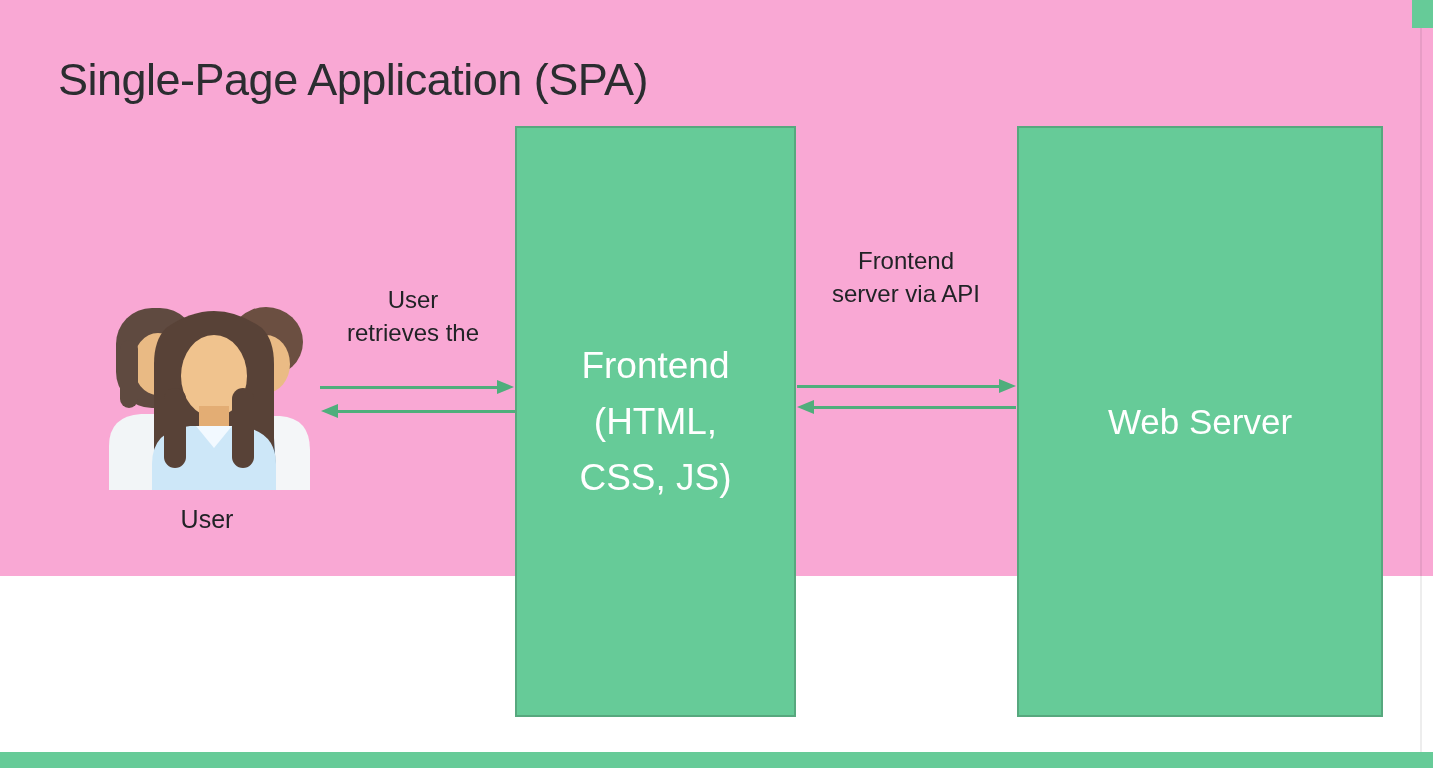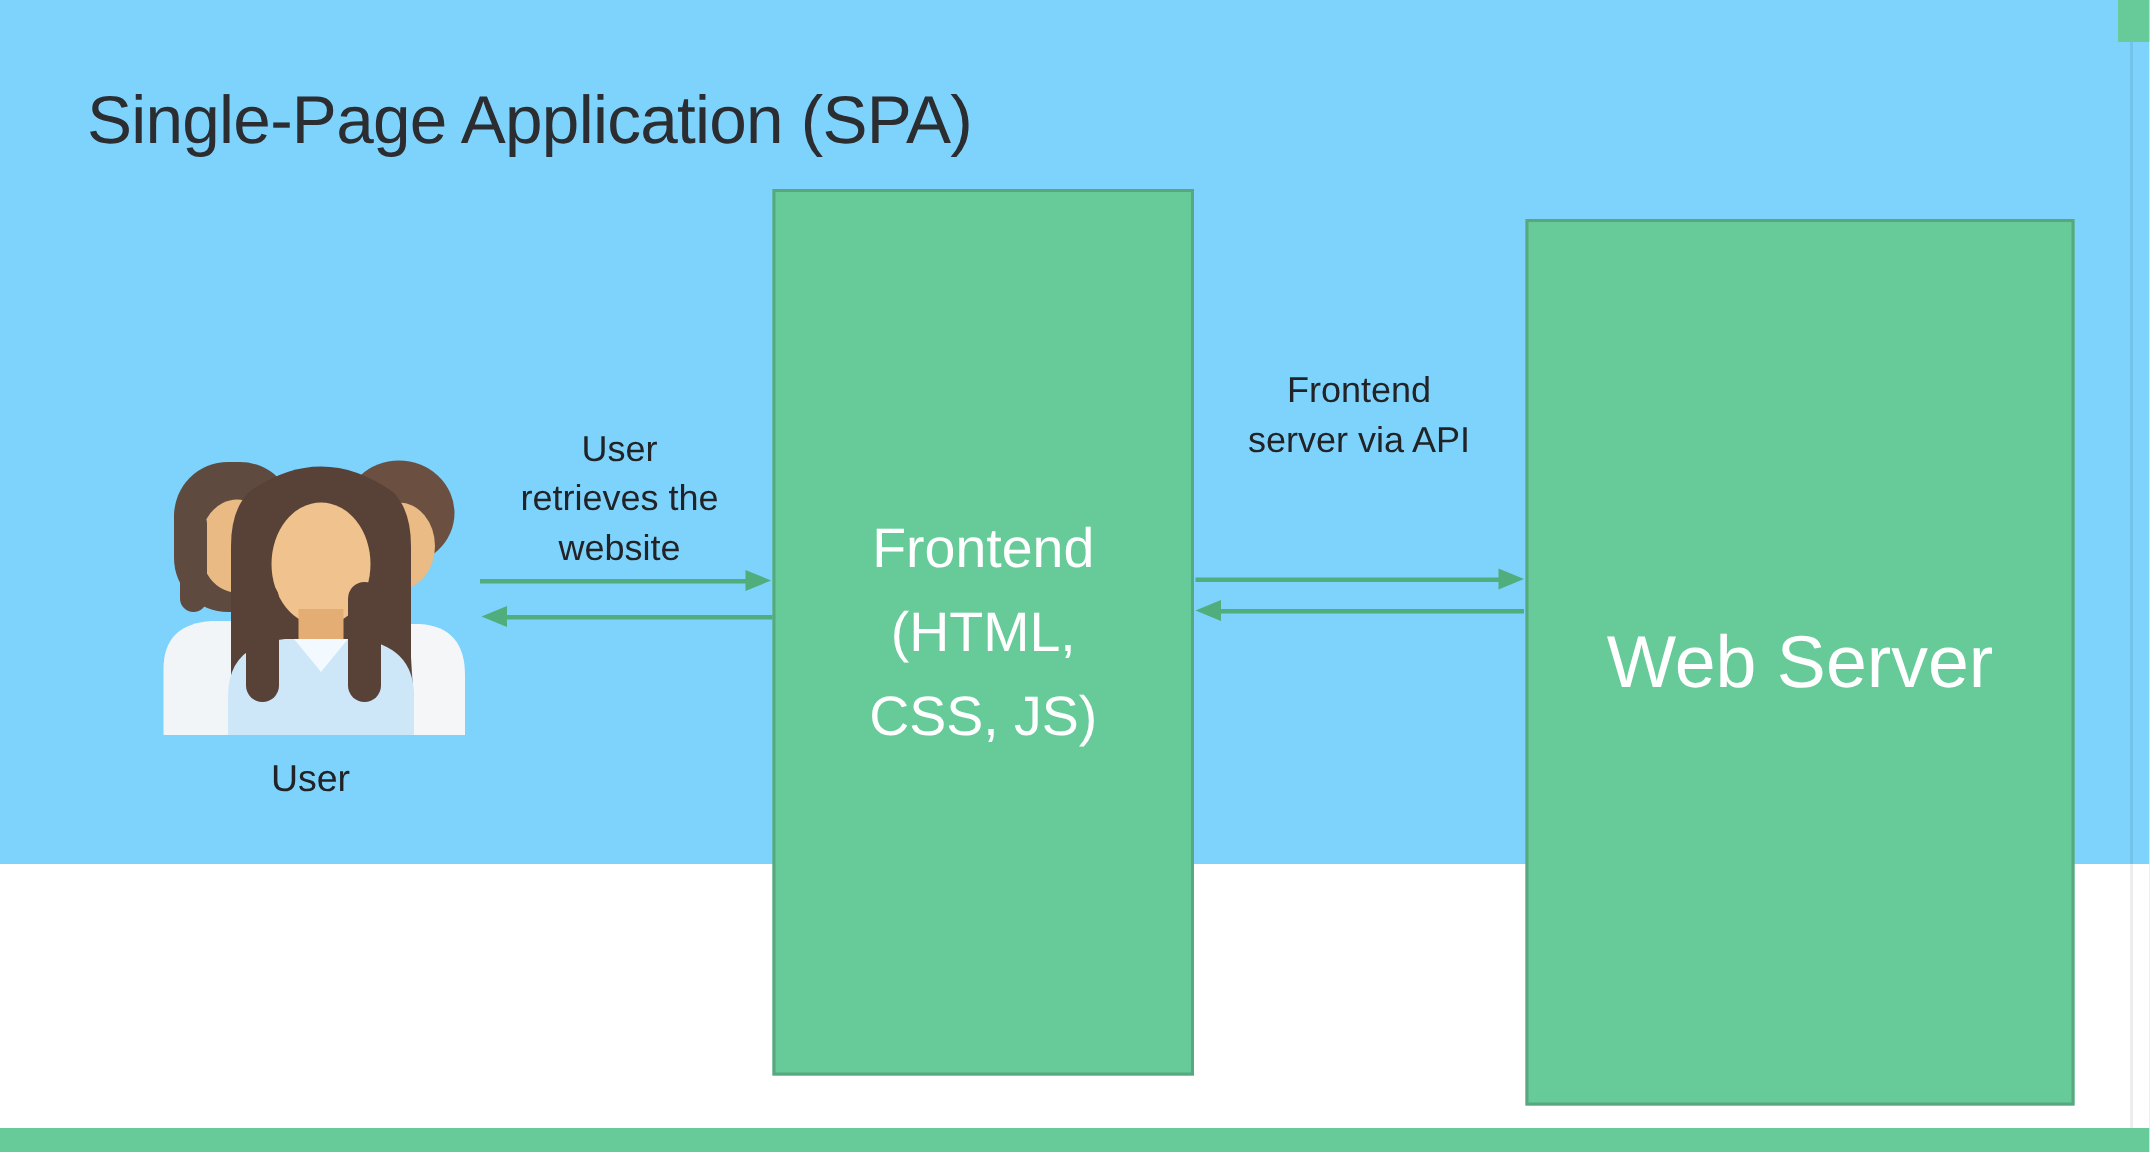--- a/index.html
+++ b/index.html
@@ -1,33 +1,33 @@
 <!DOCTYPE html>
 <html><head>
 <meta charset="utf-8">
 <style>
   * { margin:0; padding:0; box-sizing:border-box; }
   html,body { width:1433px; height:768px; background:#ffffff; overflow:hidden;
               font-family:"Liberation Sans", sans-serif; }
-  .stage { position:relative; width:1433px; height:576px; background:#7dd3fc; }
+  .stage { position:relative; width:1433px; height:576px; background:#f9a8d4; }
 
   .slide-title {
     position:absolute; left:58px; top:54px;
     font-size:45px; font-weight:400; letter-spacing:-0.5px;
     color:#2b2d30; white-space:nowrap;
   }
 
   .node {
     position:absolute; top:126px; height:591px;
     background:#66cb98; border:2px solid #57a87e;
     display:flex; align-items:center; justify-content:center;
     text-align:center; color:#ffffff;
   }
   .node.frontend { left:515px; width:281px; font-size:37px; line-height:56px; }
-  .node.server   { left:1017px; width:366px; font-size:49px;margin-top:20px; }
+  .node.server   { left:1017px; width:366px; font-size:35px; }
 
   .flow-label {
     position:absolute; text-align:center; color:#212326;
     font-size:24px; line-height:33px;
   }
   .flow-label.left  { left:303px; width:220px; top:283px; }
   .flow-label.right { left:796px; width:220px; top:245px; line-height:32.5px; }
 
   .caption-user {
     position:absolute; left:122px; width:170px; top:505px;
@@ -101,21 +101,20 @@
     </div>
   </div>
 
   <div class="node server">
     <div>Web Server</div>
   </div>
 
   <div class="flow-label left">
     <div>User</div>
     <div>retrieves the</div>
-    <div>website</div>
   </div>
 
   <div class="flow-label right">
     <div>Frontend</div>
     <div>server via API</div>
   </div>
 
   <div class="arrow to-right u-f-req">
     <div class="shaft"></div>
     <div class="head"></div>

